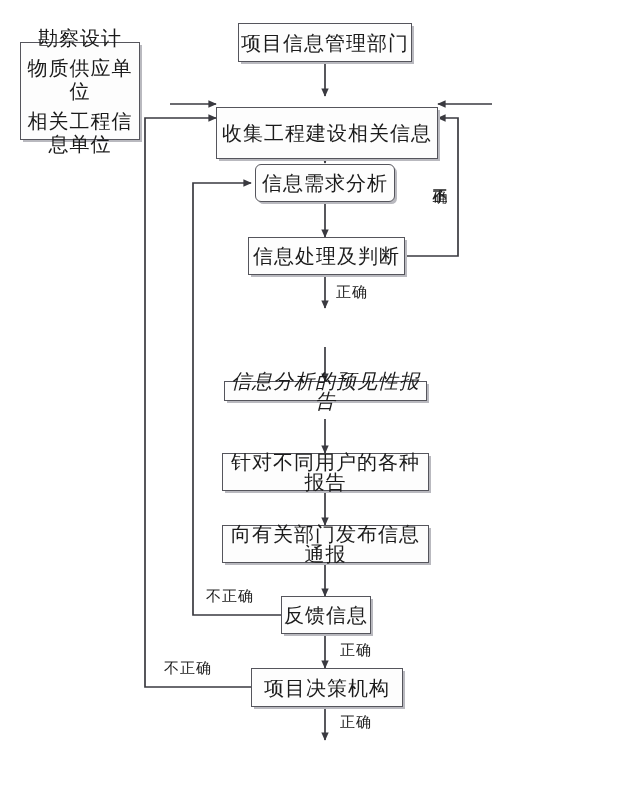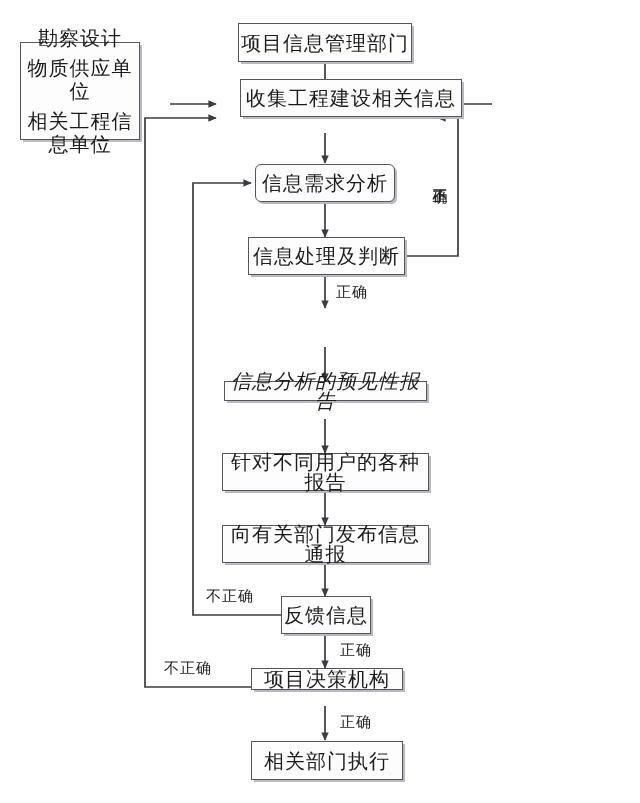--- a/index.html
+++ b/index.html
@@ -112,21 +112,21 @@
     <span class="line">项目信息管理部门</span>
   </div>
 
   <div class="node multi" style="left:20px; top:42px; width:120px; height:98px;">
     <span class="line">勘察设计</span>
     <span class="line">物质供应单位</span>
     <span class="line">相关工程信息单位</span>
   </div>
 
 
-  <div class="node" style="left:216px; top:79px; width:222px; height:38px;margin-left:24px;">
+  <div class="node" style="left:216px; top:107px; width:222px; height:52px;">
     <span class="line">收集工程建设相关信息</span>
   </div>
 
   <div class="node" style="left:255px; top:164px; width:140px; height:38px;border-radius:6px;">
     <span class="line">信息需求分析</span>
   </div>
 
   <div class="node" style="left:248px; top:237px; width:157px; height:38px;">
     <span class="line">信息处理及判断</span>
   </div>
@@ -141,27 +141,24 @@
   </div>
 
   <div class="node" style="left:222px; top:525px; width:207px; height:38px;">
     <span class="line">向有关部门发布信息通报</span>
   </div>
 
   <div class="node" style="left:281px; top:596px; width:90px; height:38px;">
     <span class="line">反馈信息</span>
   </div>
 
-  <div class="node" style="left:251px; top:668px; width:152px; height:22px;">
+  <div class="node" style="left:251px; top:668px; width:152px; height:39px;">
     <span class="line">项目决策机构</span>
   </div>
 
-  <div class="node" style="left:251px; top:741px; width:152px; height:39px;">
-    <span class="line">相关部门执行</span>
-  </div>
 
   <div class="edge-label vertical" style="left:432px; top:178px;">不正确</div>
 
   <div class="edge-label" style="left:336px; top:283px;">正确</div>
 
   <div class="edge-label" style="left:206px; top:587px;">不正确</div>
 
   <div class="edge-label" style="left:340px; top:641px;">正确</div>
 
   <div class="edge-label" style="left:164px; top:659px;">不正确</div>

